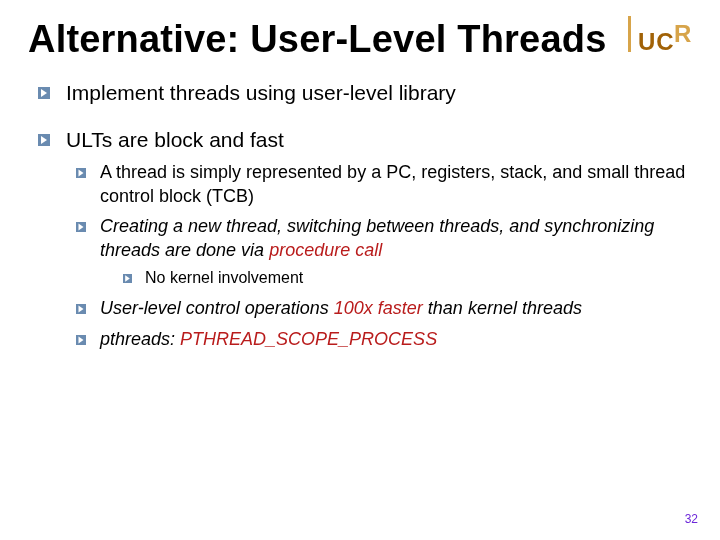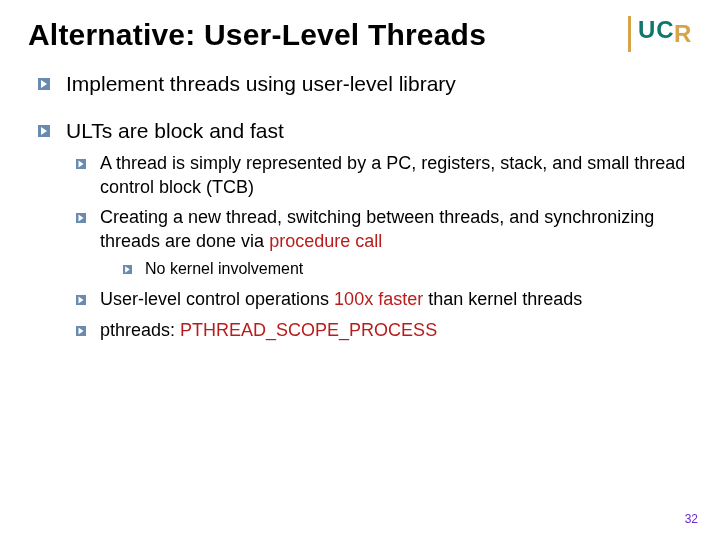--- a/index.html
+++ b/index.html
@@ -14,21 +14,21 @@
     overflow: hidden;
   }
   .slide {
     box-sizing: border-box;
     width: 720px;
     height: 540px;
     padding: 18px 28px 20px 28px;
     position: relative;
   }
   .title {
-    font-size: 30px;
+    font-size: 38px;
     font-weight: bold;
     margin: 0 0 18px 0;
     letter-spacing: 0.2px;
   }
   .logo {
     position: absolute;
     top: 12px;
     right: 22px;
     width: 72px;
     height: 44px;
@@ -37,24 +37,24 @@
     position: absolute;
     left: 2px;
     top: 4px;
     width: 3px;
     height: 36px;
     background: #d7a44a;
   }
   .logo .uc {
     position: absolute;
     left: 12px;
-    top: 4px;
+    top: 16px;
     font-weight: bold;
     font-size: 24px;
-    color: #0f766e;
+    color: #a16207;
     letter-spacing: 1px;
   }
   .logo .r {
     position: absolute;
     left: 48px;
     top: 8px;
     font-weight: bold;
     font-size: 24px;
     color: #d7a44a;
   }
@@ -106,21 +106,21 @@
   ul.lvl3 > li > .bullet { width: 9px;  height: 9px;  top: 0.42em; }
   .bullet svg { display:block; }
   .blue { color: #b91c1c; }
   .pagenum {
     position: absolute;
     bottom: 14px;
     right: 22px;
     font-size: 12px;
     color: #6d28d9;
   }
-  .mixed span { white-space: pre-wrap; }
+  .mixed span { white-space: pre-wrap; font-style: italic; }
 </style>
 </head>
 <body>
 
 <div class="slide">
 
   <div class="logo">
     <div class="bar"></div>
     <span class="uc">UC</span>
     <span class="r">R</span>

